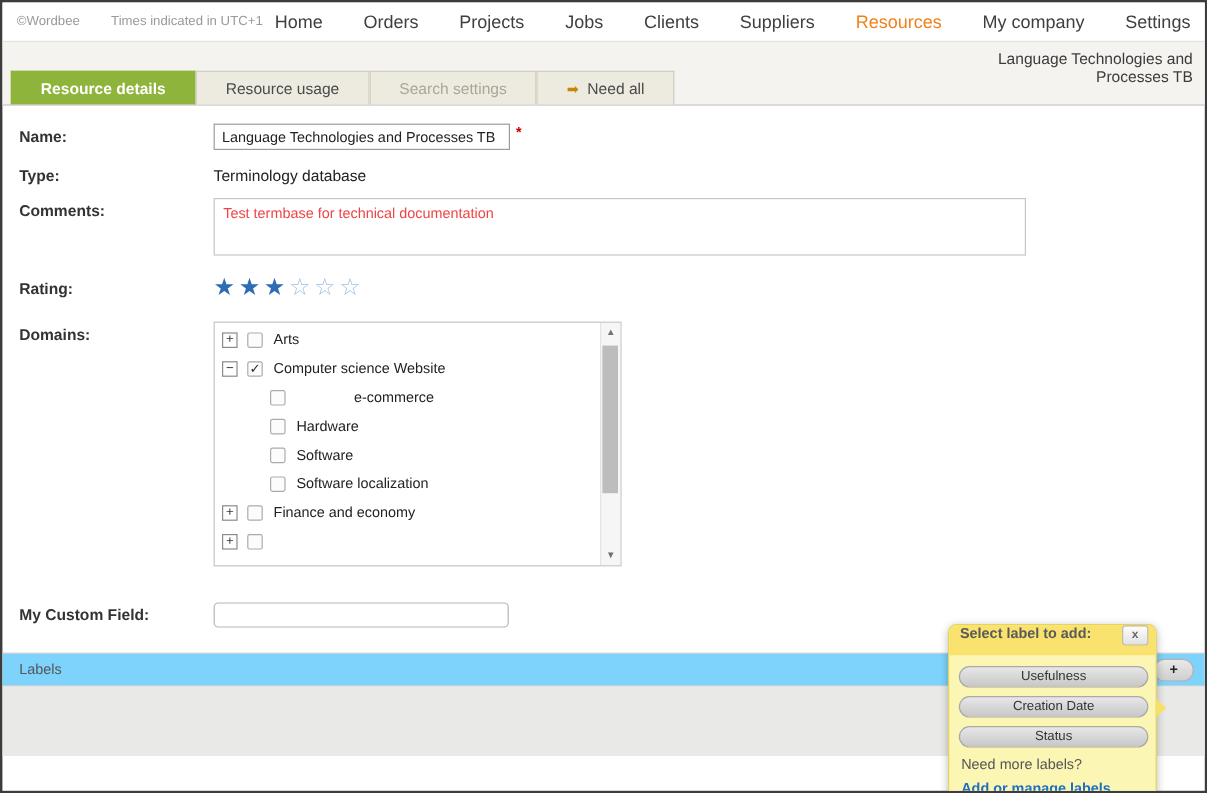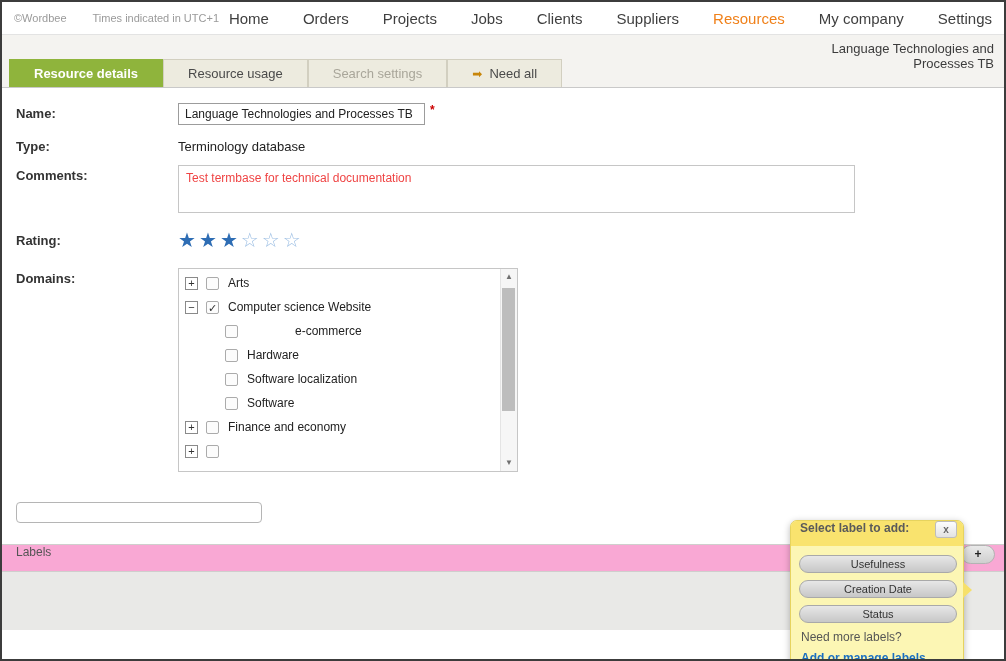--- a/index.html
+++ b/index.html
@@ -54,21 +54,21 @@
   
   .vscroll { position:absolute; top:0; right:0; width:17px; height:100%; background:#f6f6f6; border-left:1px solid #e4e4e4; }
   .vscroll .sarrow { position:absolute; left:0; width:100%; height:16px; text-align:center; font-size:8px; color:#707070; line-height:16px; cursor:pointer; }
   .vscroll .up { top:0; } .vscroll .down { bottom:0; }
   .vscroll .thumb { position:absolute; left:1px; width:13px; top:19px; height:123px; background:#bdbdbd; cursor:pointer; }
 
   .custom-row { margin-top:30px; }
   .custom-input { width:246px; height:21px; border:1px solid #b5b5b5; border-radius:4px; font-size:12px; padding:0 6px; font-family:"Liberation Sans",sans-serif; }
 
   
-  .labelsbar { margin-top:21px; height:28px; border-top:1px solid #cfcfcd; border-bottom:1px solid #cfcfcd; background:#f9a8d4; display:flex; padding:0 9px 0 14px; }
+  .labelsbar { margin-top:21px; height:28px; border-top:1px solid #cfcfcd; border-bottom:1px solid #cfcfcd; background:#7dd3fc; display:flex; align-items:center; padding:0 9px 0 14px; }
   .labelsbar .ltitle { font-size:12px; color:#555; }
   .addbtn { margin-left:auto; width:34px; height:19px; border:1px solid #b3b3b3; border-radius:10px; background:linear-gradient(#e9e9e9,#cfcfcf); font-size:12px; font-weight:bold; color:#222; line-height:15px; cursor:pointer; }
   .footer { height:58px; background:#e9e9e7; }
 
   
   .popup { position:absolute; left:788px; top:518px; width:174px; background:#fcf6b4; border:1px solid #e6d35e; border-radius:7px; box-shadow:0 2px 7px rgba(0,0,0,.28); z-index:10; }
   .popup-head { height:25px; background:#f9e36e; border-radius:6px 6px 0 0; display:flex; align-items:flex-start; padding:0 6px 0 9px; }
   .popup-head .ptitle { font-size:12px; font-weight:bold; color:#5a5a5a; }
   .popup-close { margin-left:auto; width:22px; height:17px; border:1px solid #bdbdbd; border-radius:3px; background:linear-gradient(#fdfdfd,#e2e2e2); font-size:10px; font-weight:bold; color:#666; line-height:14px; cursor:pointer; }
   .popup-body { padding:9px 8px 8px 8px; }
@@ -165,25 +165,25 @@
             <div class="trow" style="padding-left: 46px; gap: 48px;">
               <span class="cb"></span>
               <span class="tlabel">e-commerce</span>
             </div>
             <div class="trow" style="padding-left: 46px;">
               <span class="cb"></span>
               <span class="tlabel">Hardware</span>
             </div>
             <div class="trow" style="padding-left: 46px;">
               <span class="cb"></span>
+              <span class="tlabel">Software</span>
+            </div>
+            <div class="trow" style="padding-left: 46px;">
+              <span class="cb"></span>
               <span class="tlabel">Software localization</span>
-            </div>
-            <div class="trow" style="padding-left: 46px;">
-              <span class="cb"></span>
-              <span class="tlabel">Software</span>
             </div>
             <div class="trow" style="padding-left: 6px;">
               <span class="expander" style="margin-right: 8px;">+</span>
               <span class="cb"></span>
               <span class="tlabel">Finance and economy</span>
             </div>
             <div class="trow" style="padding-left: 6px;">
               <span class="expander" style="margin-right: 8px;">+</span>
               <span class="cb"></span>
               <span class="tlabel"></span>
@@ -191,20 +191,21 @@
           </div>
         <div class="vscroll">
           <div class="sarrow up">▲</div>
           <div class="thumb"></div>
           <div class="sarrow down">▼</div>
         </div>
       </div>
     </div>
 
     <div class="frow custom-row">
+      <span class="flabel">My Custom Field:</span>
       <input class="custom-input" type="text" value="" style="">
     </div>
 
   </div>
 
   <div class="labelsbar">
     <span class="ltitle">Labels</span>
     <button class="addbtn">+</button>
   </div>
 

